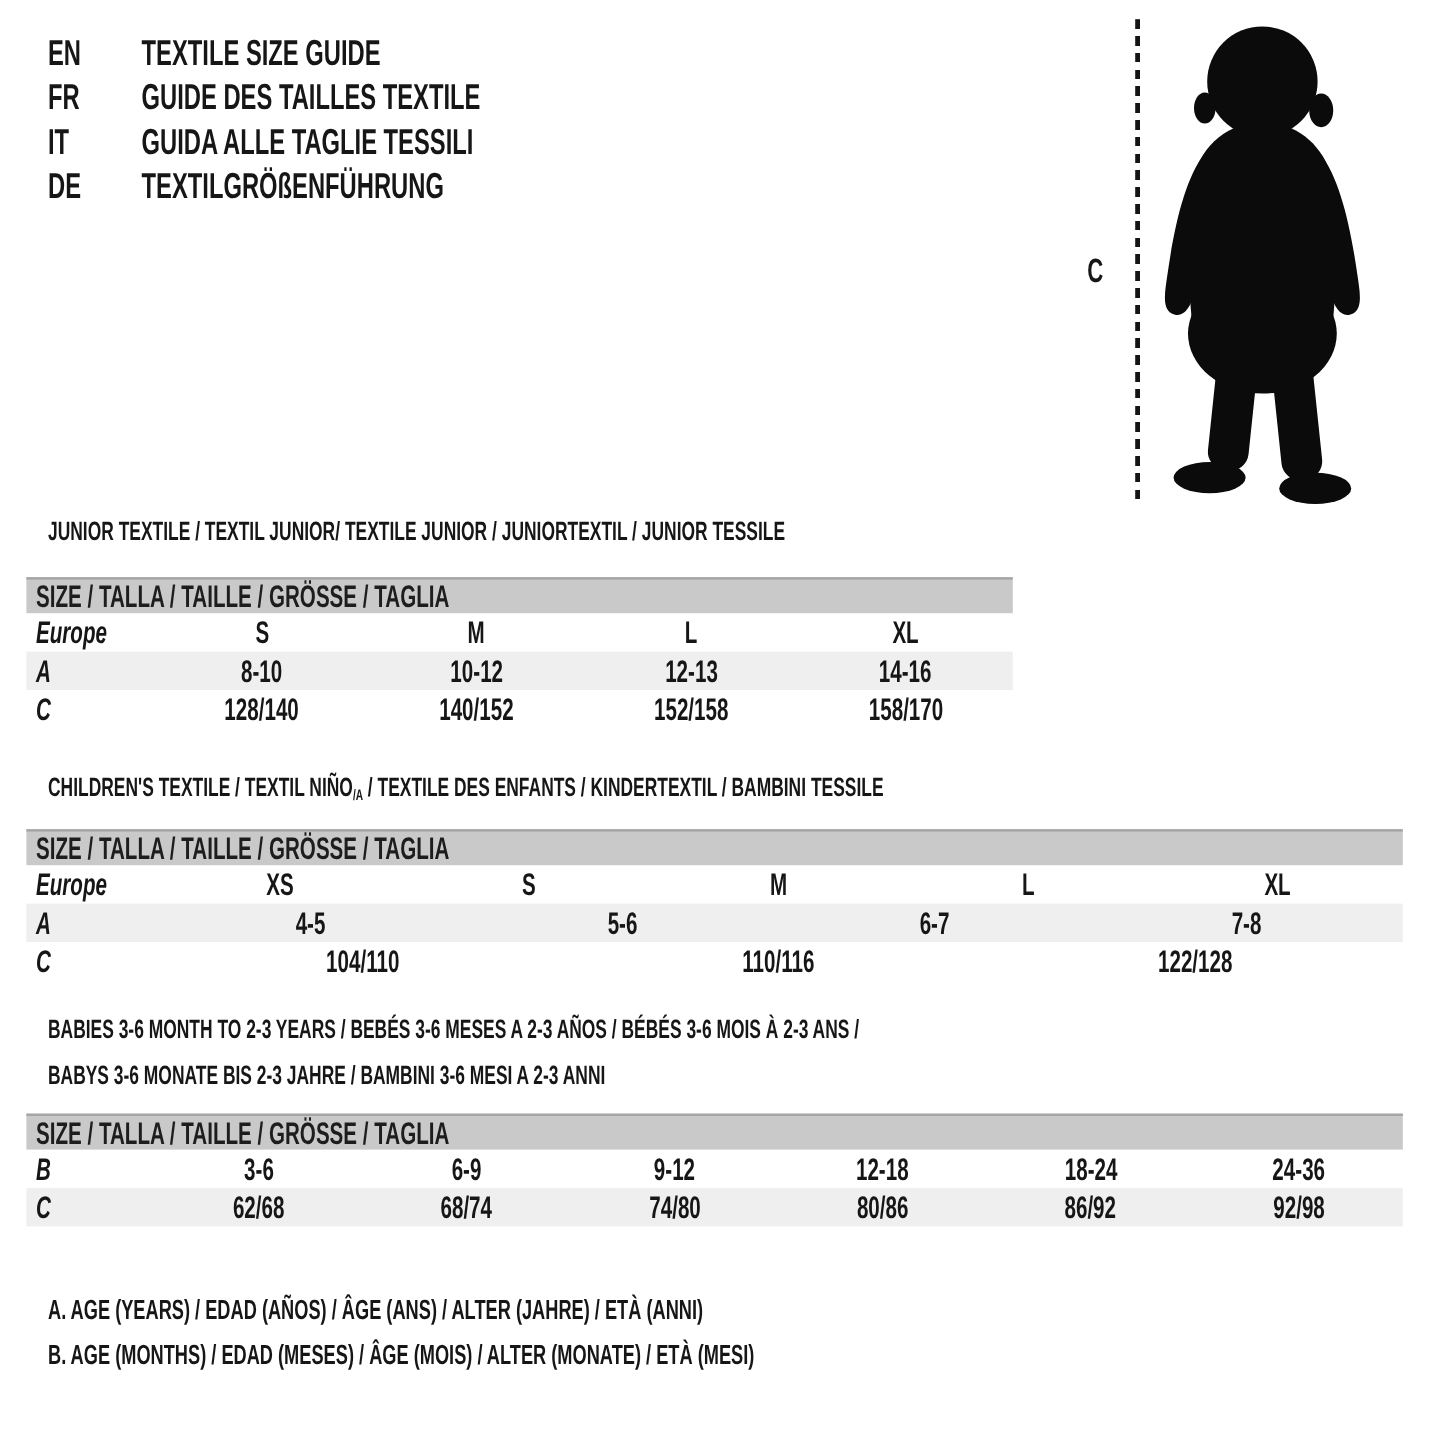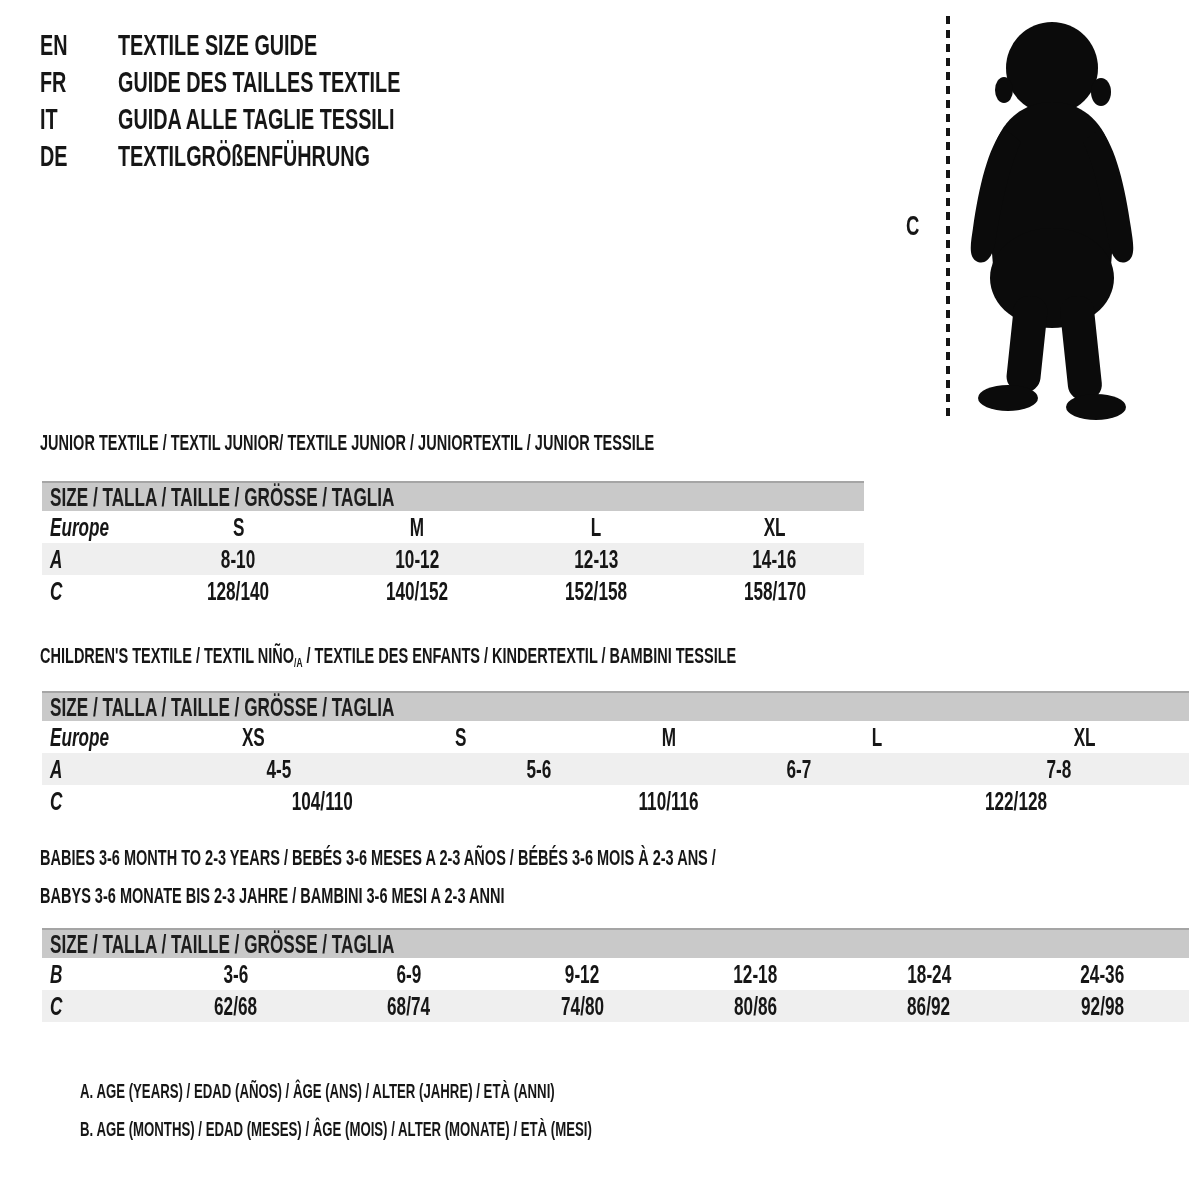--- a/index.html
+++ b/index.html
@@ -18,40 +18,40 @@
   
   .lang-block { position:absolute; left:40px; top:26px; }
   .lang-row { display:flex; height:37px; align-items:center; font-size:30px; }
   .lang-code { width:78px; }
 
   
   .sec-title { position:absolute; left:40px; font-size:22px; line-height:30px; }
   .tsub { font-size:0.58em; vertical-align:-0.28em; }
 
   
-  .tbl { position:absolute; left:42px; }
+  .tbl { position:absolute; left:22px; }
   .band {
     height:30px; background:#c9c9c9; border-top:2px solid #a5a5a5;
     display:flex; align-items:center; padding-left:8px; font-size:26px; color:#1d1d1d;
   }
   .trow { height:32px; display:flex; align-items:center; font-size:26px; }
   .trow.shaded { background:#efefef; }
   .lbl { width:107px; padding-left:8px; flex:none;font-style:italic; }
   .val { flex:1; display:flex; justify-content:center; align-items:center; }
 
   
   .fig-c { position:absolute; left:906px; top:210px; font-size:28px; }
   .dash-line {
     position:absolute; left:946px; top:16px; width:4px; height:400px;
     background:repeating-linear-gradient(to bottom, #141414 0px, #141414 8px, transparent 8px, transparent 14px);
   }
   .baby { position:absolute; left:964px; top:16px; }
 
   
-  .legend { position:absolute; left:40px; top:1072px; font-size:20px;margin-left:40px; }
+  .legend { position:absolute; left:40px; top:1072px; font-size:23px; }
   .legend-line { height:38px; display:flex; align-items:center; }
 </style>
 </head>
 <body>
 
 <div class="page">
 
   <section class="lang-block">
     <div class="lang-row">
       <span class="lang-code"><span class="cond">EN</span></span>

